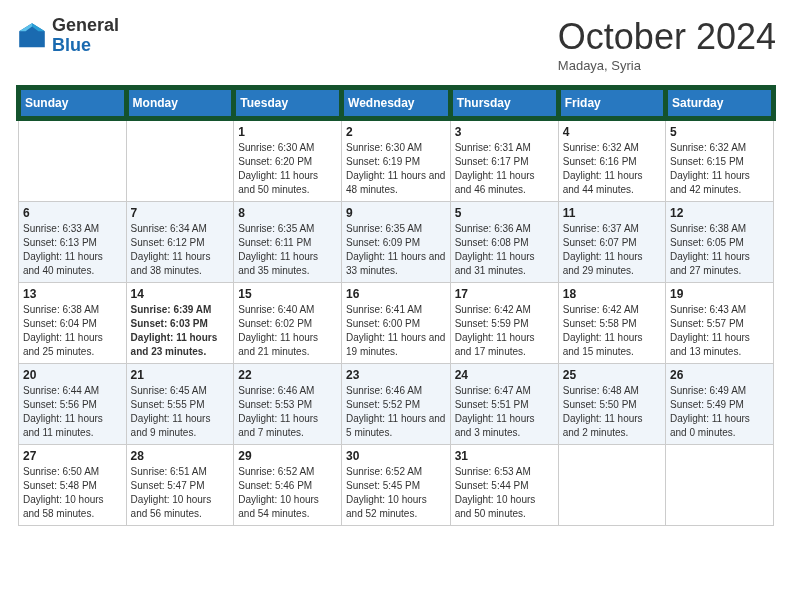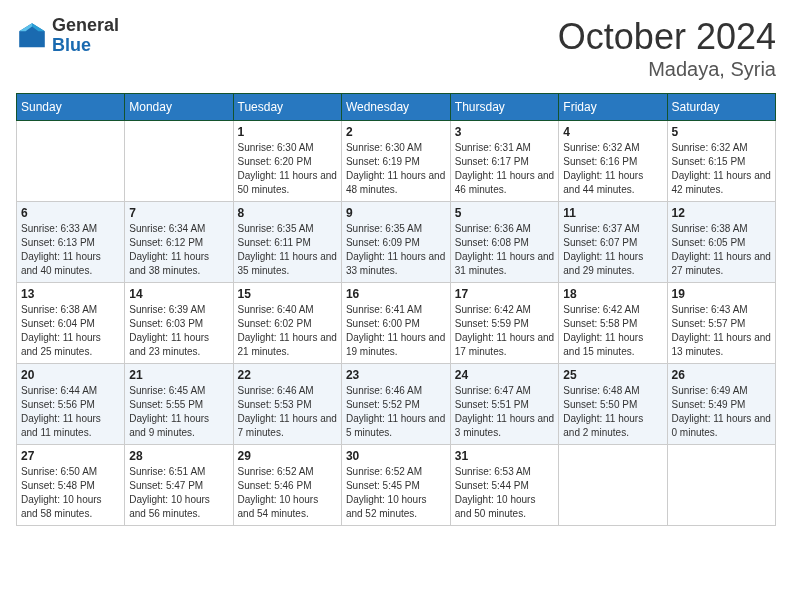--- a/index.html
+++ b/index.html
@@ -29,44 +29,44 @@
     }
     .logo-text span {
       color: #1a6ab0;
       margin-top: 24px;
     }
     .logo-icon {
       width: 32px;
       height: 32px;
     }
     .title-area {
-      text-align: right;
+      text-align: left;
     }
     .month-title {
       font-size: 36px;
       font-weight: normal;
       color: #333;
     }
     .location {
-      font-size: 20px;
+      font-size: 13px;
       color: #555;
     }
     table {
       width: 100%;
       border-collapse: collapse;
       font-size: 11px;
     }
     thead tr th {
       background-color: #2878c0;
       color: #fff;
       padding: 6px 4px;
       text-align: left;
       font-size: 12px;
-      font-weight: normal;
-      border: 1px solid #14532d;
+      font-weight: bold;
+      border: 5px solid #14532d;
     }
     tbody tr td {
       border: 1px solid #ccc;
       padding: 4px;
       vertical-align: top;
       width: 110px;
       min-height: 80px;
       background: #fff;
     }
     tbody tr:nth-child(even) td {
@@ -204,21 +204,21 @@
       </tr>
       <tr>
         <td>
           <span class="day-number">13</span>
           <div class="day-info" style="white-space: pre-line;">Sunrise: 6:38 AM
 Sunset: 6:04 PM
 Daylight: 11 hours and 25 minutes.</div>
         </td>
         <td>
           <span class="day-number">14</span>
-          <div class="day-info" style="white-space: pre-line;">Sunrise: 6:39 AM
+          <div class="day-info" style="white-space: pre-line; font-weight: bold;">Sunrise: 6:39 AM
 Sunset: 6:03 PM
 Daylight: 11 hours and 23 minutes.</div>
         </td>
         <td>
           <span class="day-number">15</span>
           <div class="day-info" style="white-space: pre-line;">Sunrise: 6:40 AM
 Sunset: 6:02 PM
 Daylight: 11 hours and 21 minutes.</div>
         </td>
         <td>

